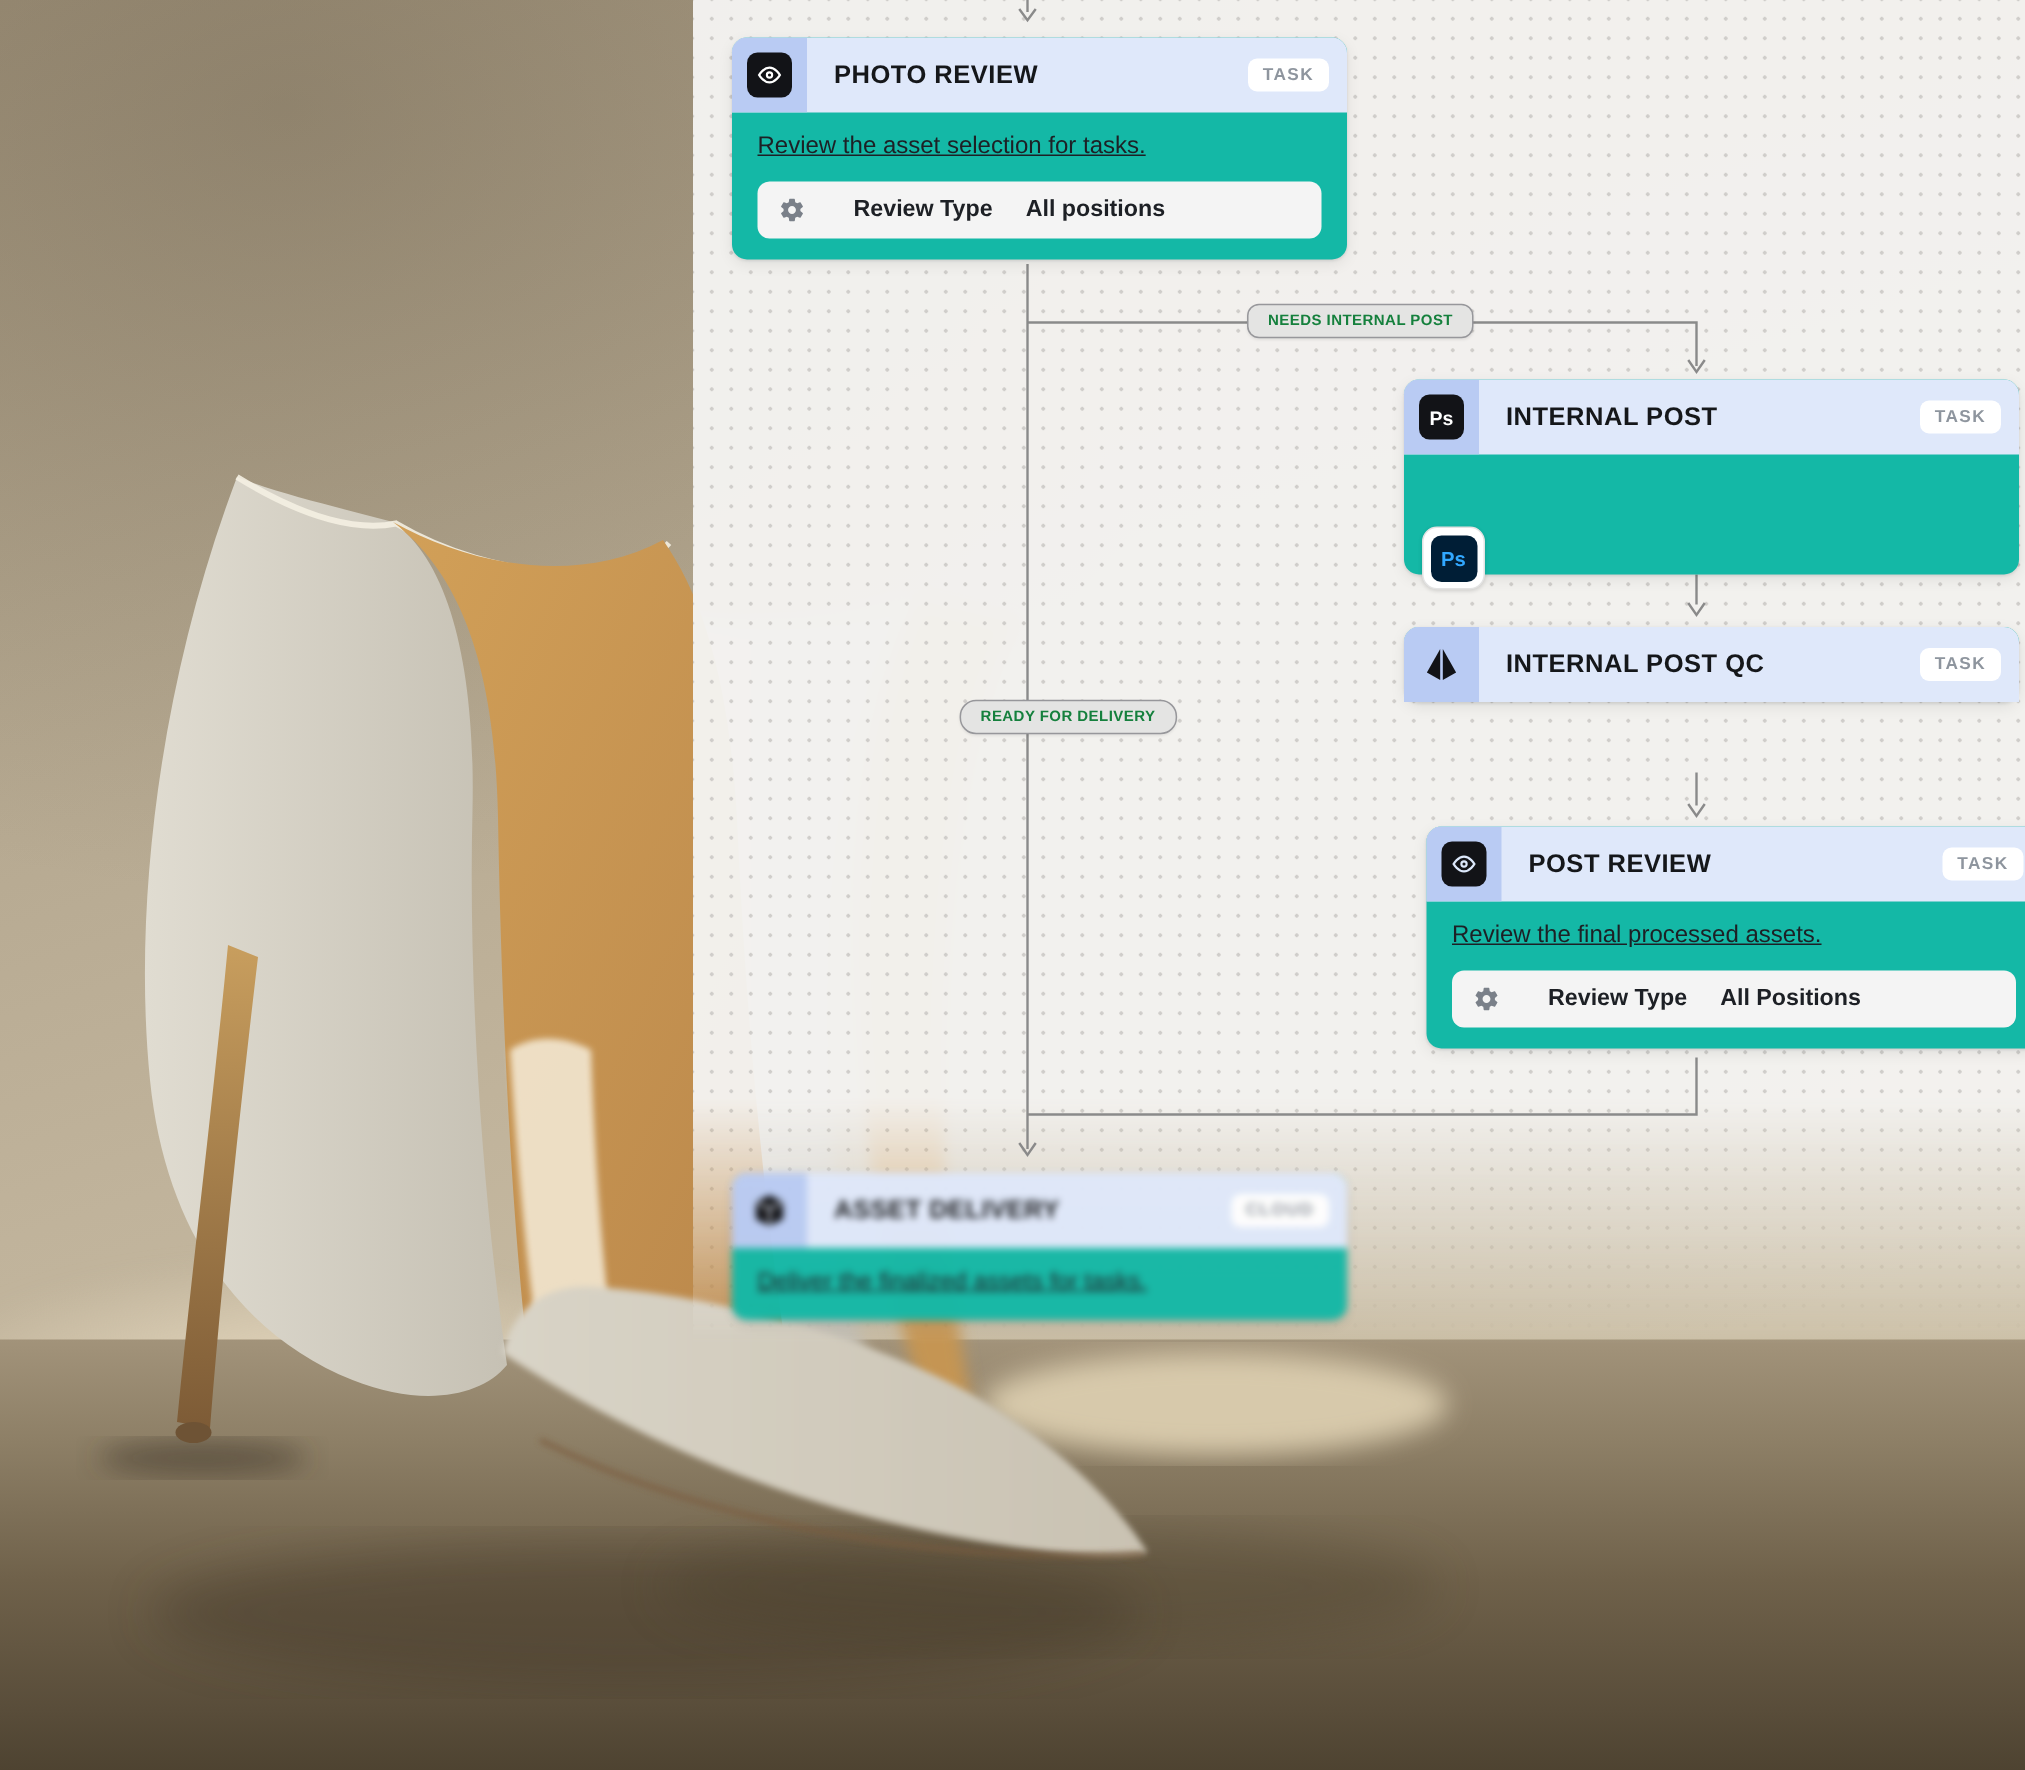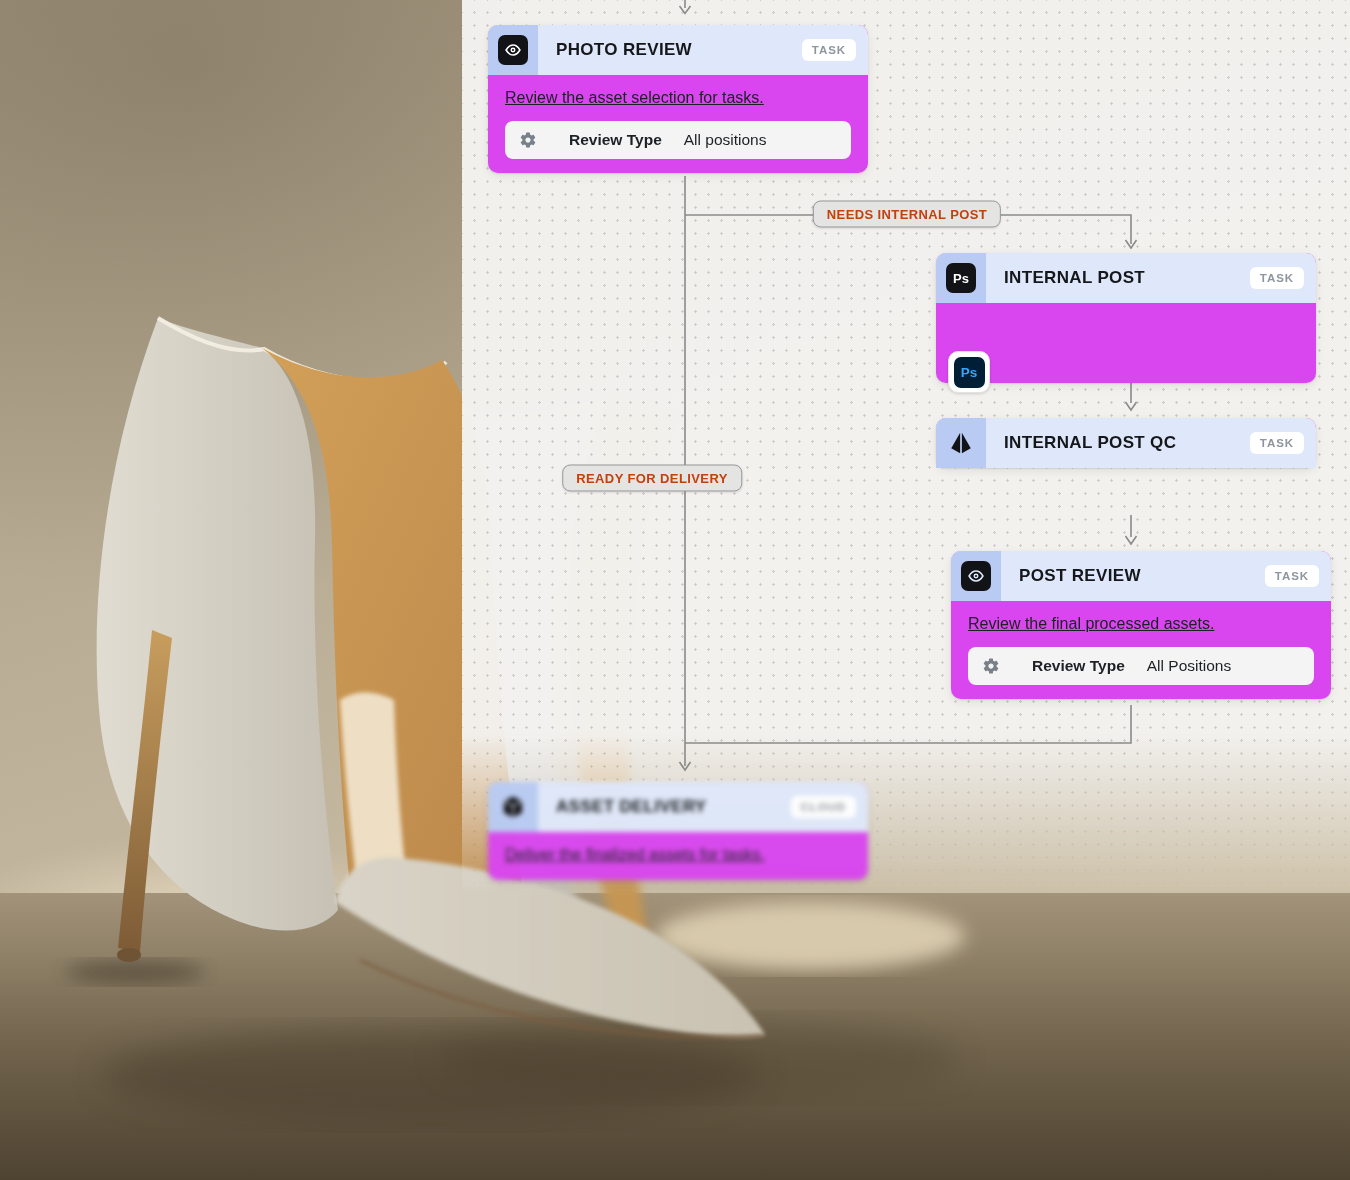--- a/index.html
+++ b/index.html
@@ -27,45 +27,45 @@
     background-image:radial-gradient(circle,#cfcdca 1.1px, rgba(0,0,0,0) 1.4px);
     background-size:13px 13px; background-position:6px 6px;
     -webkit-mask-image:linear-gradient(to bottom,#000 0%,#000 80%,rgba(0,0,0,0) 98%);
             mask-image:linear-gradient(to bottom,#000 0%,#000 80%,rgba(0,0,0,0) 98%);}
 
   svg.connectors{position:absolute; inset:0; pointer-events:none;}
   svg.connectors path{stroke:#8a8a8a; stroke-width:1.6; fill:none;}
 
   .edge-label{position:absolute; transform:translate(-50%,-50%);
     background:#e4e4e3; border:1.5px solid #97979b; border-radius:8px;
-    padding:5px 13px; font-size:13px; font-weight:bold; letter-spacing:.03em;
-    color:#c2410c; white-space:nowrap; box-shadow:0 1px 2px rgba(0,0,0,.08);}
+    padding:5px 13px; font-size:10px; font-weight:bold; letter-spacing:.03em;
+    color:#15803d; white-space:nowrap; box-shadow:0 1px 2px rgba(0,0,0,.08);}
 
   
-  .card{position:absolute; width:380px; background:#d946ef; border-radius:10px;
+  .card{position:absolute; width:410px; background:#14b8a6; border-radius:10px;
     box-shadow:0 1px 2px rgba(16,20,28,.10), 0 3px 10px rgba(16,20,28,.08);}
   .card-header{display:flex; align-items:center; height:50px;
     background:#dfe8fa; border-radius:10px 10px 0 0; overflow:hidden;}
   .icon-cell{width:50px; height:50px; background:#b9cbf3; flex:0 0 auto;
     display:flex; align-items:center; justify-content:center;}
   .node-icon-box{width:30px; height:30px; border-radius:7px; background:#121317;
     display:flex; align-items:center; justify-content:center;}
   .node-icon-box.bare{background:transparent;}
   .ps-glyph{color:#fff; font-size:13px; font-weight:bold; letter-spacing:0;}
   .card-title{flex:1; padding-left:18px; font-size:17px; font-weight:bold;
     color:#15171a; letter-spacing:.02em; white-space:nowrap;}
   .badge{margin-right:12px; background:#fff; border-radius:6px; padding:5px 10px;
     font-size:11.5px; font-weight:bold; color:#8e959e; letter-spacing:.08em;}
   .card-body{padding:12px 17px 14px;}
   .desc{font-size:16px; color:#1d2025; line-height:22px;text-decoration:underline;}
   .setting{margin-top:12px; display:flex; align-items:center; gap:32px;
     background:#f4f4f4; border-radius:8px; padding:10px 14px; font-size:15.5px; color:#1d2025;
     cursor:pointer;}
   .setting .s-label{font-weight:bold; margin-right:-10px;}
-  .setting .s-value{font-weight:normal;}
+  .setting .s-value{font-weight:bold;}
 
   .card.internal-post{height:130px;}
   .ps-app-chip{position:absolute; left:12px; bottom:-10px; width:40px; height:40px;
     background:#fff; border:1px solid #e3e3e3; border-radius:10px;
     box-shadow:0 1px 3px rgba(0,0,0,.15);
     display:flex; align-items:center; justify-content:center;}
   .ps-app-inner{width:31px; height:31px; border-radius:7px; background:#001e36;
     display:flex; align-items:center; justify-content:center;
     color:#31a8ff; font-size:13.5px; font-weight:bold;}
 
@@ -161,21 +161,21 @@
     <path d="M685 215 L1131 215 L1131 244"></path>
     <path d="M1125.5 240 L1131 248 L1136.5 240"></path>
     <path d="M1131 383 L1131 403"></path>
     <path d="M1125.5 402 L1131 410 L1136.5 402"></path>
     <path d="M1131 515 L1131 537"></path>
     <path d="M1125.5 536 L1131 544 L1136.5 536"></path>
     <path d="M1131 705 L1131 743 L685 743"></path>
   </svg>
 
   <div class="edge-label" style="left:907px; top:214px;">NEEDS INTERNAL POST</div>
-  <div class="edge-label" style="left:652px; top:478px;">READY FOR DELIVERY</div>
+  <div class="edge-label" style="left:712px; top:478px;border-radius:11px;">READY FOR DELIVERY</div>
 
   <div class="card" style="left:488px; top:25px;">
     <div class="card-header">
       <div class="icon-cell">
         <div class="node-icon-box">
           <svg width="18" height="18" viewBox="0 0 24 24">
             <path d="M12 5.4C6.6 5.4 2.8 12 2.8 12S6.6 18.6 12 18.6 21.2 12 21.2 12 17.4 5.4 12 5.4Z" fill="none" stroke="#fff" stroke-width="2.1"></path>
             <circle cx="12" cy="12" r="3.3" fill="#fff"></circle>
             <circle cx="12" cy="12" r="1.4" fill="#121317"></circle>
           </svg>

